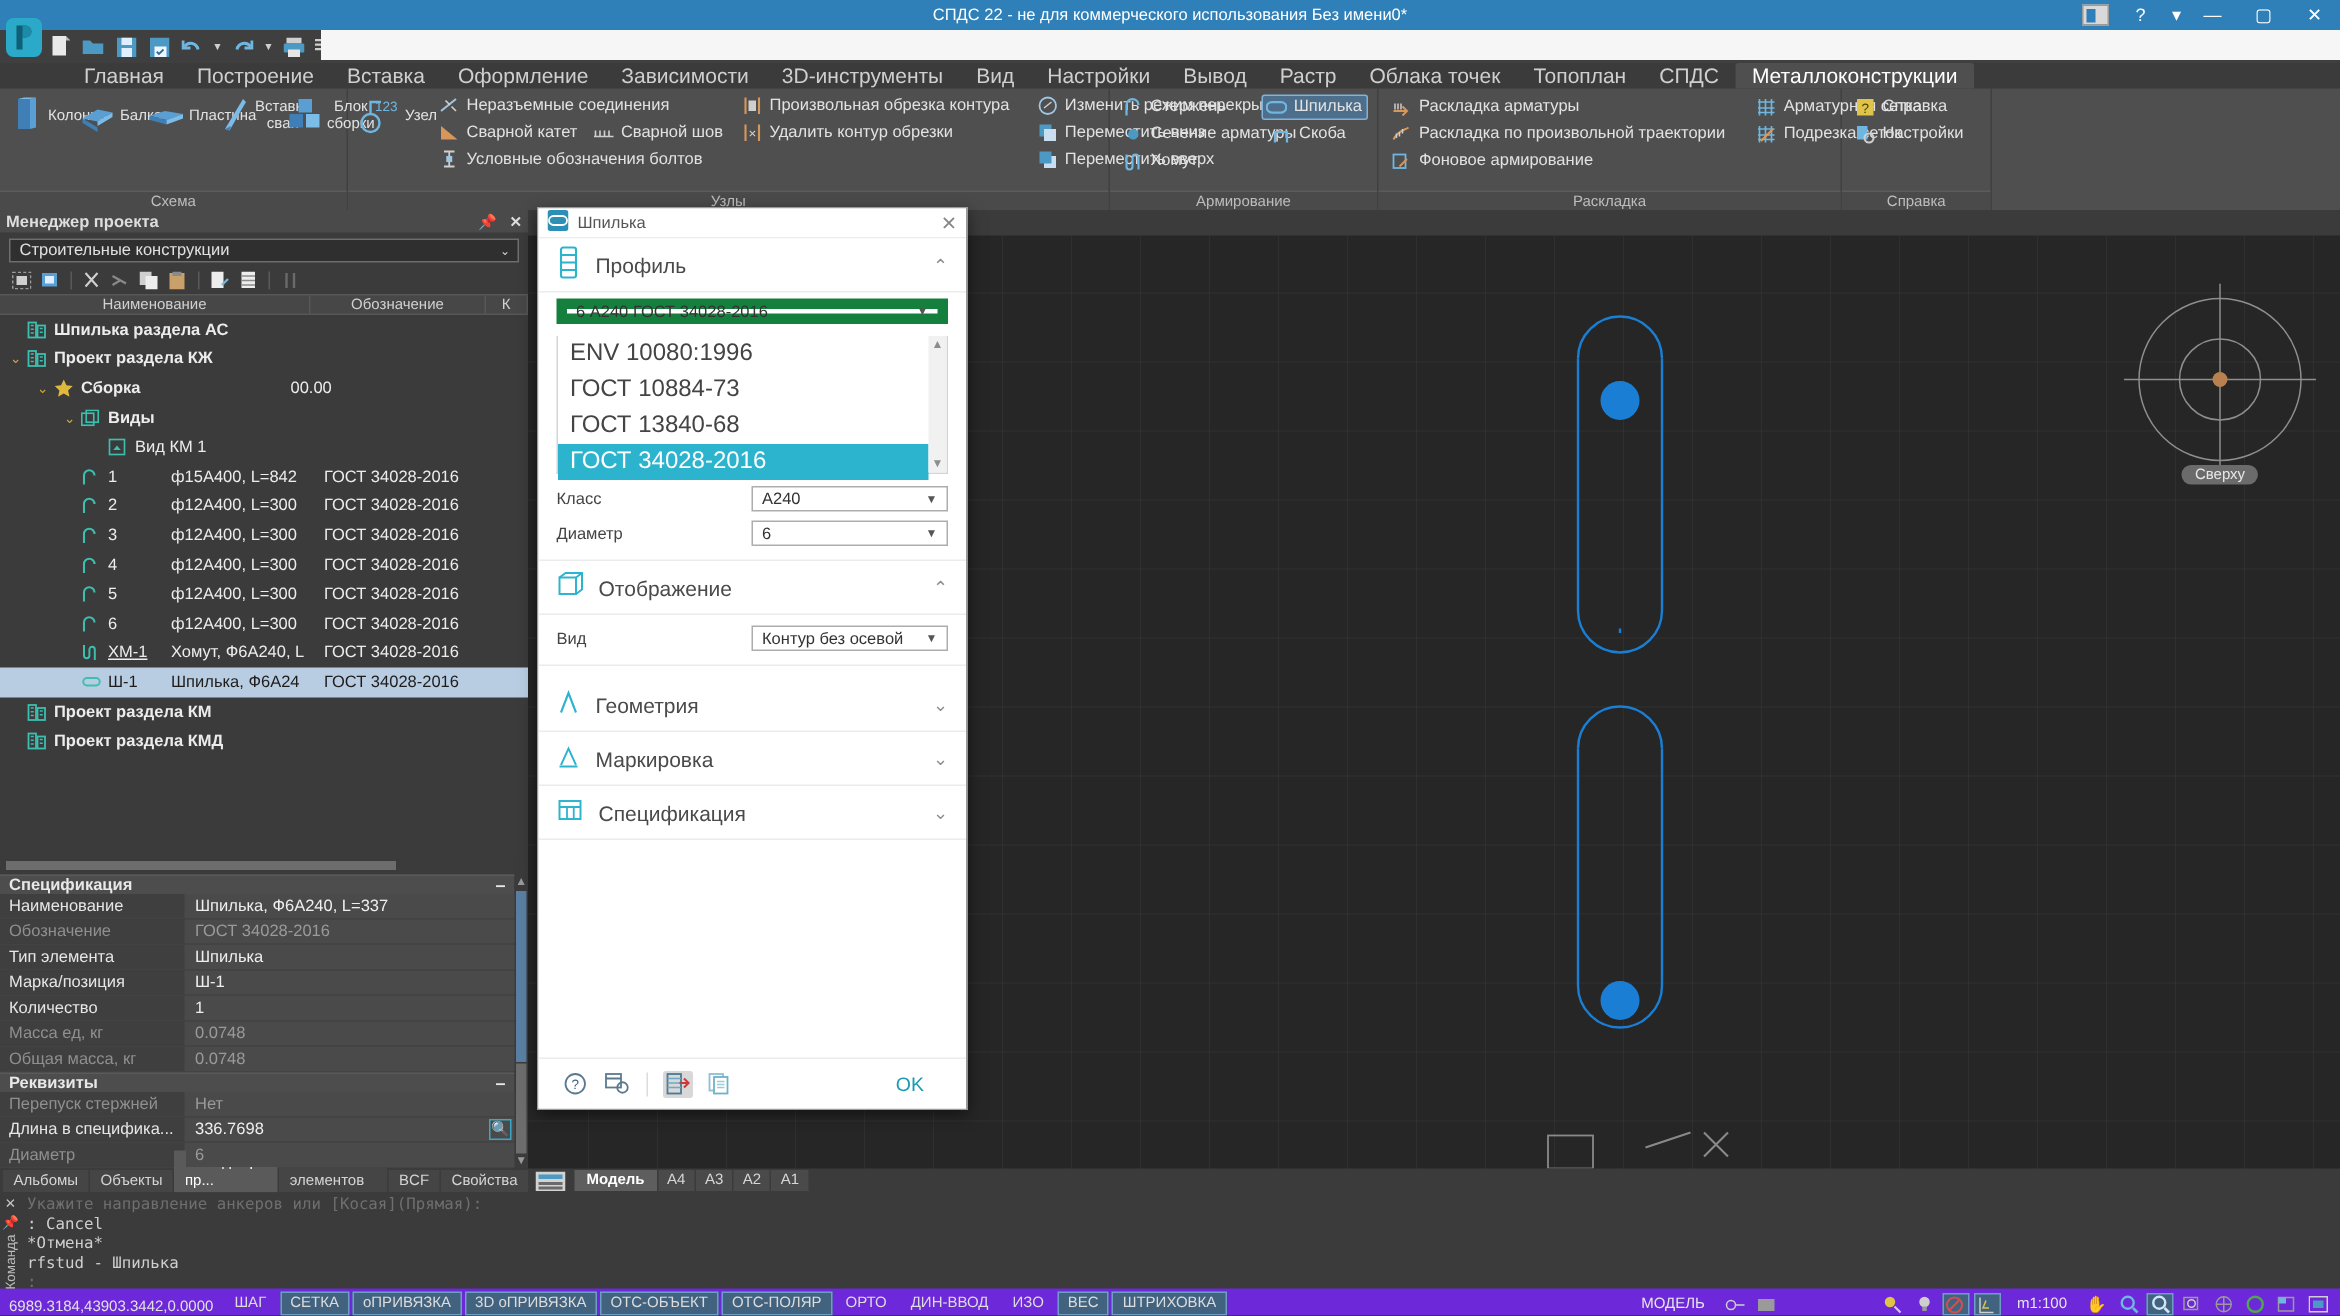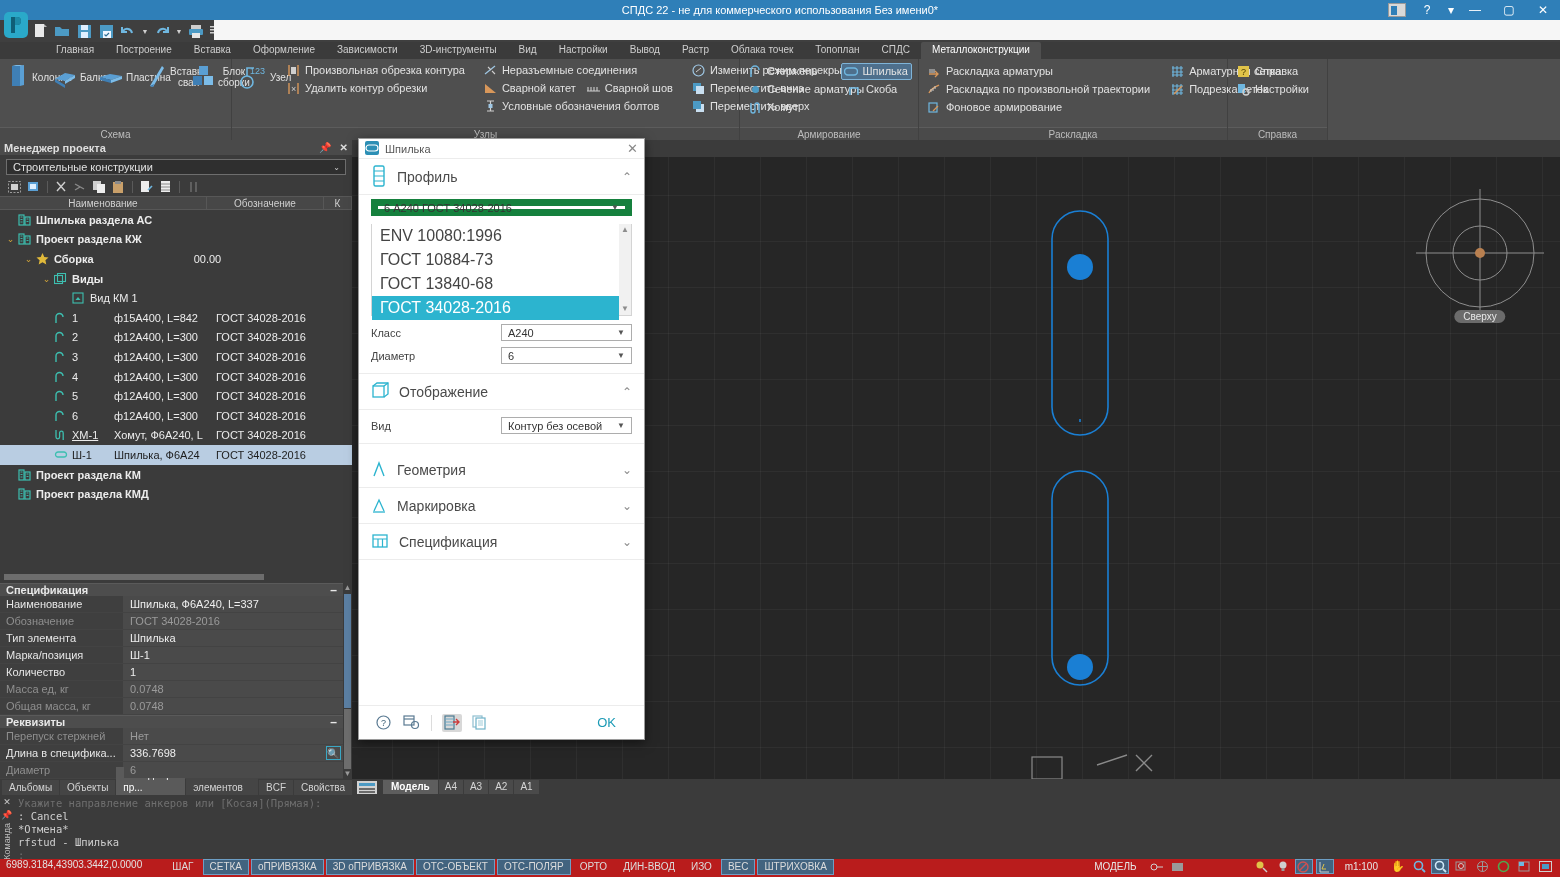--- a/index.html
+++ b/index.html
@@ -43,21 +43,21 @@
   .logo {
     position:absolute; left:4px; top:-8px; width:24px;height:26px; border-radius:5px;
     background:#2aa9c9; display:flex;align-items:center;justify-content:center;
     color:#145a6e; font-weight:bold; font-size:15px;
   }
   .qat-white { position:absolute; left:214px; top:0; right:0; height:20px; background:#f6f6f6; }
 
   
   .rtabs { height:17px; background:#3b3b3b; display:flex; align-items:flex-end; padding-left:45px; flex:0 0 17px; }
   .rtab {
-    padding:1px 11px 2px 11px; font-size:10px; color:#cfcfcf; cursor:pointer;
+    padding:1px 11px 2px 11px; font-size:14px; color:#cfcfcf; cursor:pointer;
     line-height:14px; white-space:nowrap;
   }
   .rtab.active { background:#4f4f4f; color:#fff; border-radius:2px 2px 0 0; }
 
   
   .ribbon { height:81px; background:#4f4f4f; display:flex; flex:0 0 81px; padding:0; }
   .rpanel { display:flex; flex-direction:column; position:relative; border-right:1px solid #414141; }
   .rpanel-body { flex:1; display:flex; align-items:flex-start; padding:3px 6px 0 6px; gap:2px; }
   .rpanel-title {
     height:13px; font-size:10px; color:#bdbdbd; text-align:center; line-height:13px;
@@ -169,21 +169,21 @@
   .cmdside { width:14px; background:#3b3b3b; display:flex; flex-direction:column; align-items:center; padding-top:2px; gap:3px;}
   .cmdside .s { font-size:9px; color:#c7c7c7; cursor:pointer;}
   .cmdside .vert { writing-mode:vertical-rl; transform:rotate(180deg); font-size:9px; color:#bdbdbd; }
   .cmd {
     flex:1; background:#3b3b3b; font-family:"DejaVu Sans Mono", monospace; font-size:10.5px;
     color:#cfcfcf; padding:2px 4px; line-height:13px; overflow:hidden;
   }
   .cmd .faint { color:#6f6f6f; }
 
   
-  .status { height:18px; background:#b91c1c; display:flex; align-items:flex-start; flex:0 0 18px; font-size:10px; gap:16px;}
+  .status { height:18px; background:#6d28d9; display:flex; align-items:flex-end; flex:0 0 18px; font-size:10px; gap:0;}
   .coord { padding:0 6px; color:#e2e2e2; min-width:140px;}
   .sbtn { padding:1px 7px; color:#dcdcdc; cursor:pointer; line-height:14px; margin:0 1px;}
   .sbtn.on { background:#42637f; border:1px solid #6d9ec4; padding:0 6px; }
   .sright { margin-left:auto; display:flex; align-items:center; gap:3px; padding-right:6px;}
   .sright .si { width:18px;height:15px;display:flex;align-items:center;justify-content:center;cursor:pointer;font-size:11px;}
   .sright .si.on { background:#42637f; border:1px solid #6d9ec4; }
   .scale { padding:0 8px; color:#e6e6e6;}
 
   
   .dlg {
@@ -397,40 +397,20 @@
         <div class="bigbtn" style="width:40px">
           <span class="gl">
             <svg width="30" height="28">
                 <text x="12" y="11" font-size="9" fill="#6fb7e0" font-family="Liberation Sans">123</text>
                 <circle cx="9" cy="19" r="6" fill="none" stroke="#6fb7e0" stroke-width="1.6"></circle>
                 <path d="M9 13V5h7" stroke="#6fb7e0" stroke-width="1.6" fill="none"></path>
               </svg>
           </span>
           <span>Узел</span>
         </div>
-        <div class="smallcol" style="margin-left:4px">
-          <div class="smallbtn">
-            <span class="ico">
-                <svg width="13" height="13">
-                  <path d="M2 1v11M11 1v11" stroke="#d8975a" stroke-width="1.4"></path>
-                  <path d="M4 3h5v7H4z" fill="#cfcfcf"></path>
-                </svg>
-              </span>
-            <span>Произвольная обрезка контура</span>
-          </div>
-          <div class="smallbtn">
-            <span class="ico">
-                <svg width="13" height="13">
-                  <path d="M2 1v11M11 1v11" stroke="#d8975a" stroke-width="1.4"></path>
-                  <text x="4" y="10" font-size="9" fill="#cfcfcf" font-family="Liberation Sans">×</text>
-                </svg>
-              </span>
-            <span>Удалить контур обрезки</span>
-          </div>
-        </div>
         <div class="smallcol" style="margin-left:10px">
           <div class="smallbtn">
             <span class="ico">
                 <svg width="13" height="13">
                   <path d="M1 10L11 2" stroke="#9fc7e4" stroke-width="1.3"></path>
                   <path d="M4 3l3 3M8 7l3 3" stroke="#cfcfcf" stroke-width="1.1"></path>
                 </svg>
               </span>
             <span>Неразъемные соединения</span>
           </div>
@@ -453,20 +433,40 @@
             </div>
           </div>
           <div class="smallbtn">
             <span class="ico">
                 <svg width="13" height="13">
                   <path d="M3 1h7M6.5 1v10M3 11h7" stroke="#cfcfcf" stroke-width="1.2"></path>
                   <rect x="4.5" y="4" width="4" height="4" fill="#9fc7e4"></rect>
                 </svg>
               </span>
             <span>Условные обозначения болтов</span>
+          </div>
+        </div>
+        <div class="smallcol" style="margin-left:4px">
+          <div class="smallbtn">
+            <span class="ico">
+                <svg width="13" height="13">
+                  <path d="M2 1v11M11 1v11" stroke="#d8975a" stroke-width="1.4"></path>
+                  <path d="M4 3h5v7H4z" fill="#cfcfcf"></path>
+                </svg>
+              </span>
+            <span>Произвольная обрезка контура</span>
+          </div>
+          <div class="smallbtn">
+            <span class="ico">
+                <svg width="13" height="13">
+                  <path d="M2 1v11M11 1v11" stroke="#d8975a" stroke-width="1.4"></path>
+                  <text x="4" y="10" font-size="9" fill="#cfcfcf" font-family="Liberation Sans">×</text>
+                </svg>
+              </span>
+            <span>Удалить контур обрезки</span>
           </div>
         </div>
         <div class="smallcol" style="margin-left:10px">
           <div class="smallbtn">
             <span class="ico">
                 <svg width="13" height="13">
                   <circle cx="6.5" cy="6.5" r="5.5" fill="none" stroke="#9fc7e4" stroke-width="1.2"></circle>
                   <path d="M4 8l5-4" stroke="#cfcfcf"></path>
                 </svg>
               </span>

